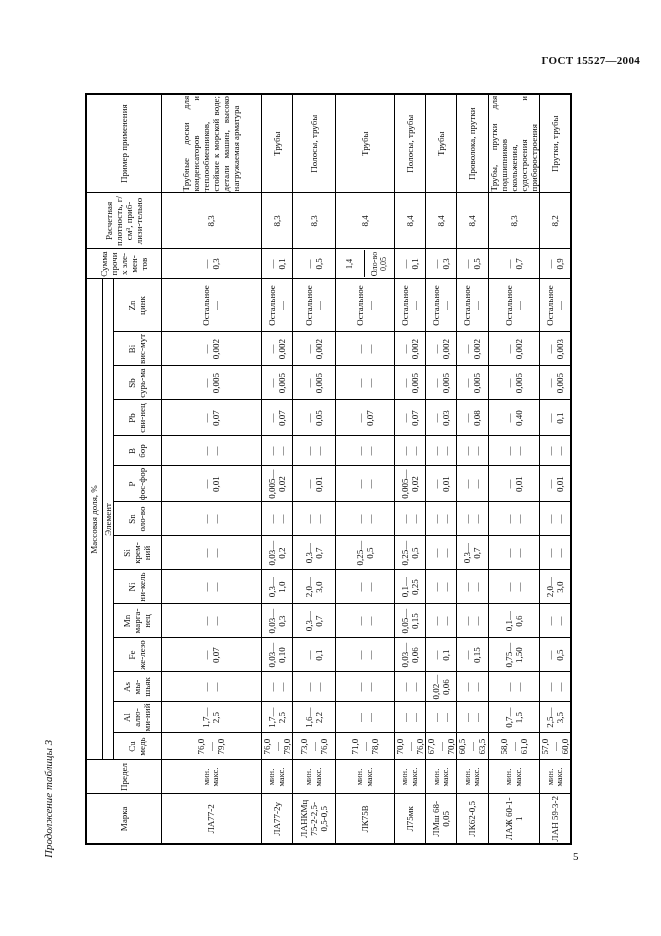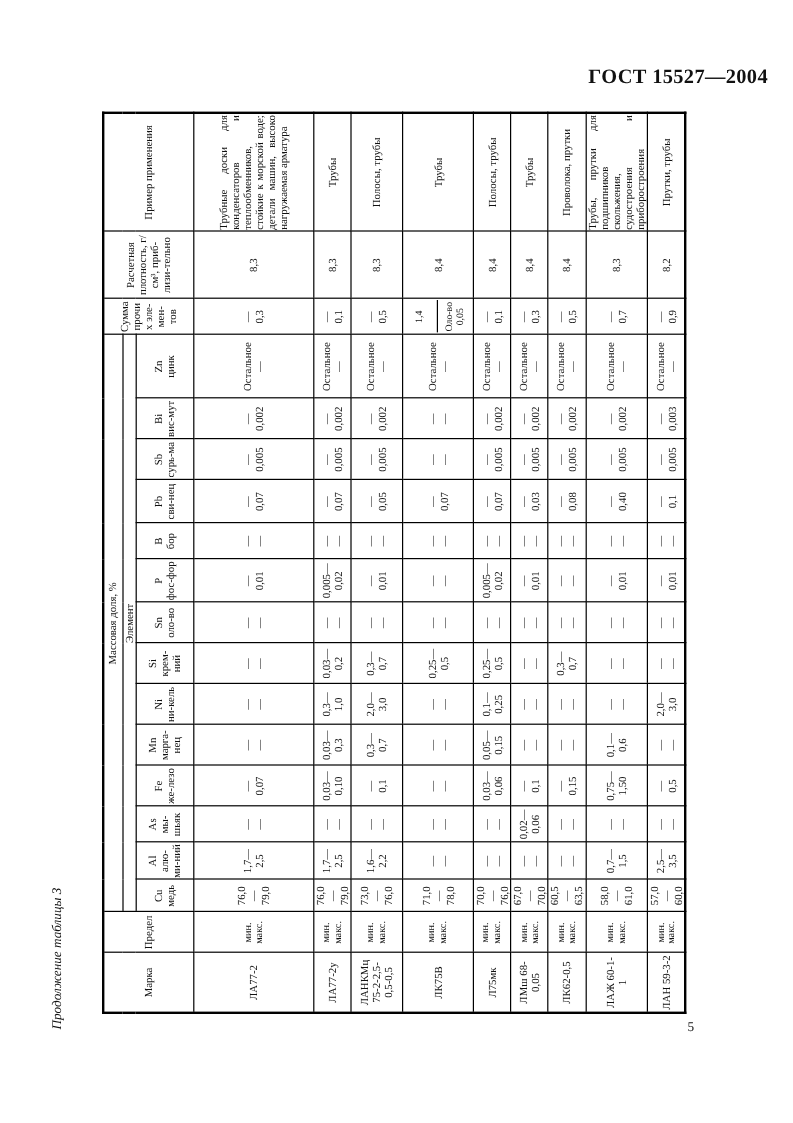--- a/index.html
+++ b/index.html
@@ -1,18 +1,18 @@
 <!DOCTYPE html>
 <html><head>
 <meta charset="utf-8">
 <style>
   html,body{margin:0;padding:0;background:#fff;width:661px;height:936px;overflow:hidden;}
   body{font-family:"Liberation Serif","DejaVu Serif",serif;color:#111;position:relative;}
   .page{position:absolute;inset:0;background:#fff;}
-  .gost-header{position:absolute;top:54px;right:21px;font-weight:bold;font-size:17px;letter-spacing:.3px;}
+  .gost-header{position:absolute;top:54px;right:21px;font-weight:bold;font-size:11px;letter-spacing:.3px;}
   .side-caption{position:absolute;left:42px;top:858px;width:170px;transform:rotate(-90deg);transform-origin:0 0;
     font-style:italic;font-size:11px;white-space:nowrap;}
   .page-num{position:absolute;left:573px;top:850px;font-size:11px;}
   .rot-wrap{position:absolute;left:85px;top:845px;width:750px;height:478px;transform:rotate(-90deg);transform-origin:0 0;}
   table.t{border-collapse:collapse;table-layout:fixed;width:750px;height:478px;border:2.5px solid #000;}
   table.t th,table.t td{border:1.5px solid #000;padding:0 1px;vertical-align:middle;text-align:center;
     font-weight:normal;font-size:9px;line-height:1.12;overflow:hidden;}
   th.span-h{font-size:8.5px;}
   th.el-h{font-size:8px;line-height:1.1;}
   th.side-h{font-size:8px;line-height:1.1;}

